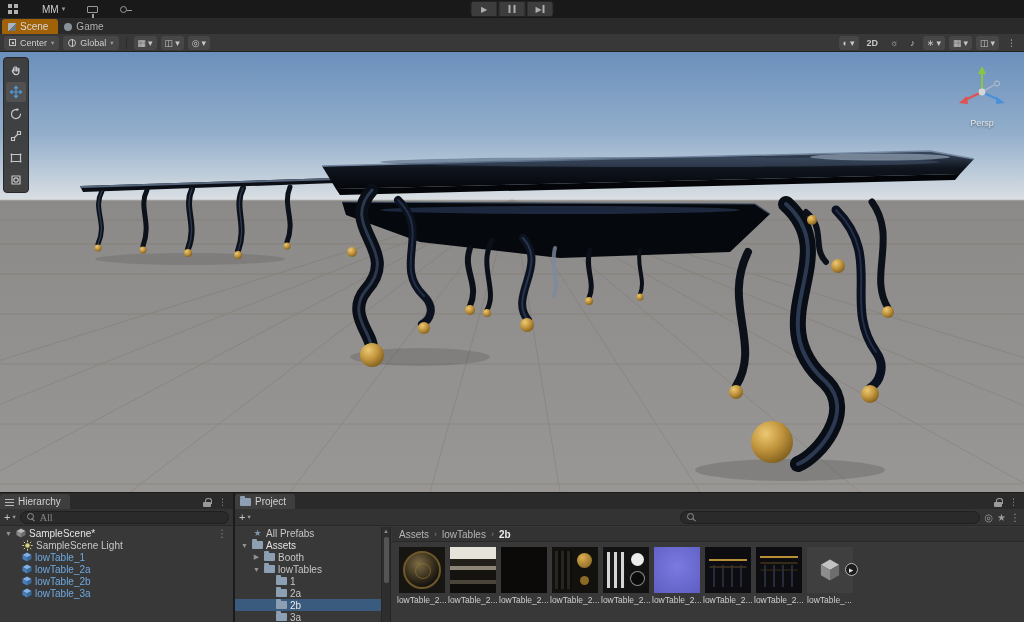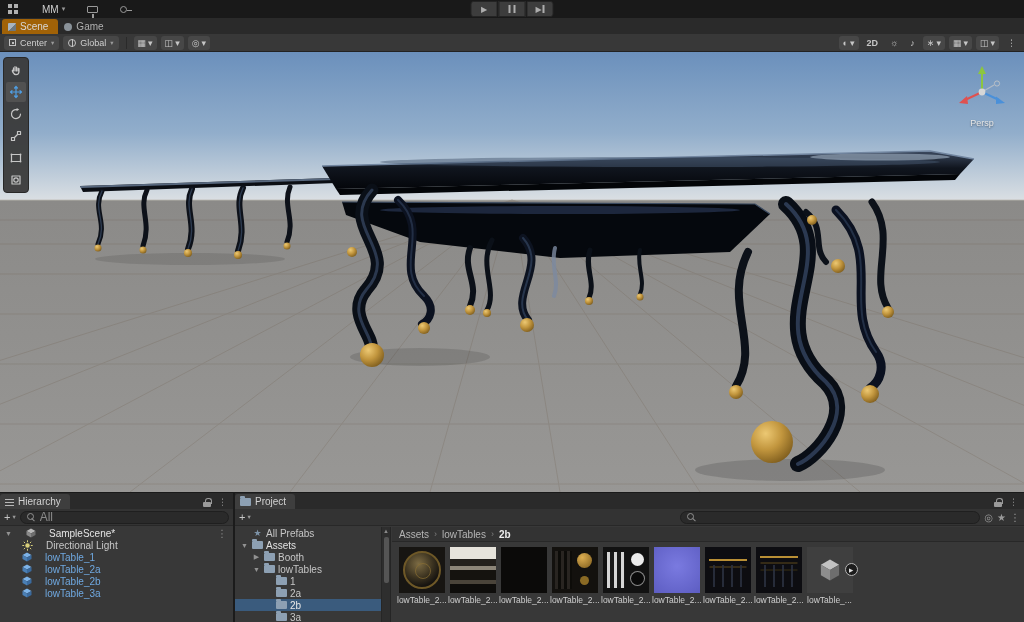--- a/index.html
+++ b/index.html
@@ -73,29 +73,29 @@
   .lock::before{content:'';position:absolute;left:1.5px;top:0;width:5px;height:5px;border:1px solid #9a9a9a;border-bottom:none;border-radius:3px 3px 0 0}
   .lock::after{content:'';position:absolute;left:0;bottom:0;width:8px;height:5px;background:#9a9a9a;border-radius:1px}
   .listicon{width:9px;height:8px;position:relative}
   .listicon::before{content:'';position:absolute;left:0;top:1px;width:9px;height:1.5px;background:#b8b8b8;box-shadow:0 3px 0 #b8b8b8,0 6px 0 #b8b8b8}
   .foldico{position:relative;width:11px;height:8px;background:#8da0b3;border-radius:1px;flex:none}
   .foldico::before{content:'';position:absolute;top:-2px;left:0;width:5px;height:2px;background:#8da0b3;border-radius:1px 1px 0 0}
   .ptools{height:17px;background:#333;border-bottom:1px solid #282828;display:flex;align-items:center;padding:0 4px;gap:4px}
   .plus{display:flex;align-items:center;gap:2px;color:#c6c6c6;font-size:11px}
   .plus .caret{font-size:6.5px;color:#9a9a9a}
   .search{flex:1;height:13px;background:#2a2a2a;border:1px solid #1f1f1f;border-radius:7px;display:flex;align-items:center;padding:0 6px;gap:4px;color:#8a8a8a}
-  .search input{flex:1;background:transparent;border:none;outline:none;color:#bdbdbd;font-size:12px;font-family:Liberation Sans, sans-serif}
+  .search input{flex:1;background:transparent;border:none;outline:none;color:#bdbdbd;font-size:10px;font-family:Liberation Serif, serif}
   .search input::placeholder{color:#8a8a8a}
   .mag{width:9px;height:9px;position:relative;flex:none}
   .mag::before{content:'';position:absolute;left:0;top:0;width:5px;height:5px;border:1px solid #8f8f8f;border-radius:50%}
   .mag::after{content:'';position:absolute;left:5.5px;top:5.5px;width:3.5px;height:1px;background:#8f8f8f;transform:rotate(45deg);transform-origin:0 0}
 
   
   .tree{position:absolute;left:0;top:34px;right:0;bottom:0}
-  .trow{height:12px;display:flex;align-items:center;gap:13px;padding-left:4px;font-size:10px;color:#c8c8c8;cursor:default}
+  .trow{height:12px;display:flex;align-items:center;gap:3px;padding-left:4px;font-size:10px;color:#c8c8c8;cursor:default}
   .trow .arr{width:9px;font-size:7px;color:#929292;text-align:center;flex:none}
   .trow.child{padding-left:22px}
   .trow .menu{margin-left:auto;padding-right:6px;color:#8a8a8a}
   .trow.prefab .tlabel{color:var(--prefab,#6fa8e0)}
   .tlabel{white-space:nowrap}
 
   
   .folders{position:absolute;left:0;top:34px;width:156px;bottom:0;border-right:1px solid #252525}
   .frow{height:12px;display:flex;align-items:center;gap:3px;font-size:10px;color:#c6c6c6;cursor:default}
   .frow .arr{width:9px;font-size:7px;color:#929292;text-align:center;flex:none}
@@ -450,21 +450,21 @@
             <line x1="5.5" y1="0.3" x2="5.5" y2="2.2"></line>
             <line x1="5.5" y1="8.8" x2="5.5" y2="10.7"></line>
             <line x1="0.3" y1="5.5" x2="2.2" y2="5.5"></line>
             <line x1="8.8" y1="5.5" x2="10.7" y2="5.5"></line>
             <line x1="1.8" y1="1.8" x2="3.1" y2="3.1"></line>
             <line x1="7.9" y1="7.9" x2="9.2" y2="9.2"></line>
             <line x1="1.8" y1="9.2" x2="3.1" y2="7.9"></line>
             <line x1="7.9" y1="3.1" x2="9.2" y2="1.8"></line>
           </g>
         </svg>
-      <span class="tlabel">Directional Light</span>
+      <span class="tlabel">SampleScene Light</span>
     </div>
     <div class="trow child prefab">
       <svg width="10" height="10" viewBox="0 0 10 10">
           <polygon points="5,0.5 9.5,3 5,5.5 0.5,3" fill="#7db3e8"></polygon>
           <polygon points="0.5,3 5,5.5 5,9.5 0.5,7" fill="#4a7fb5"></polygon>
           <polygon points="9.5,3 5,5.5 5,9.5 9.5,7" fill="#3a6a9e"></polygon>
         </svg>
       <span class="tlabel">lowTable_1</span>
     </div>
     <div class="trow child prefab">

